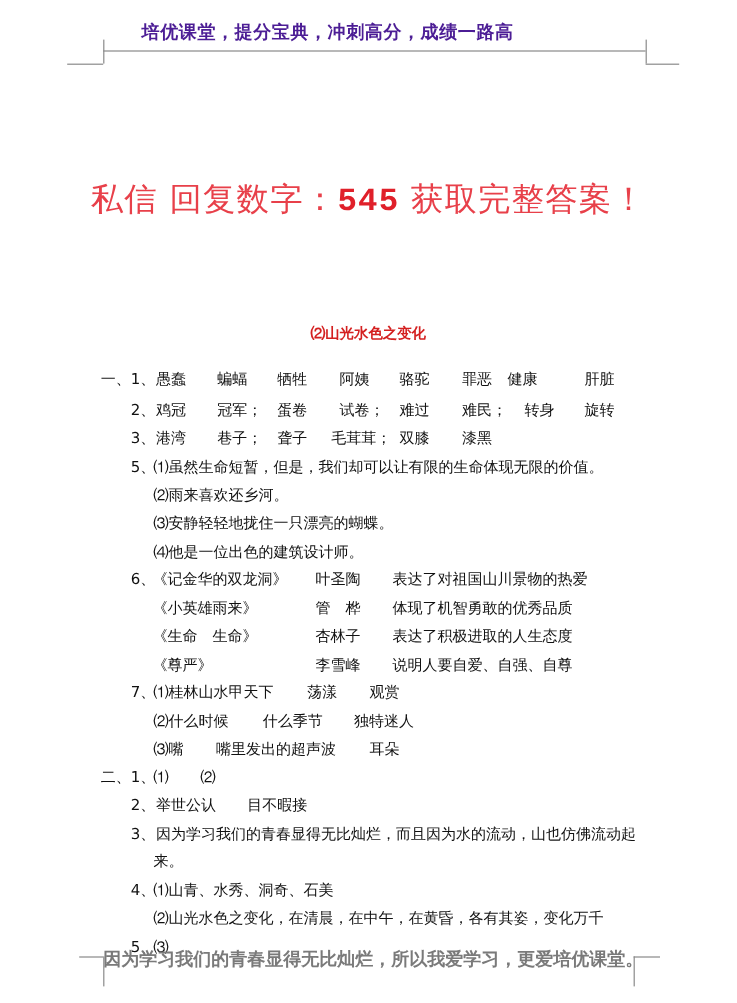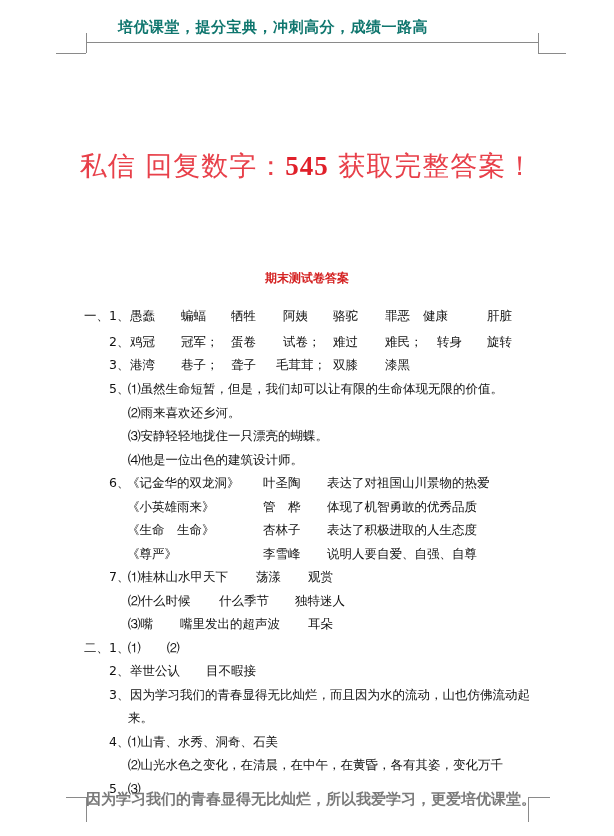--- a/index.html
+++ b/index.html
@@ -1,46 +1,46 @@
 <!DOCTYPE html>
 <html><head>
 <meta charset="utf-8">
 <style>
   html, body { margin: 0; padding: 0; background: #ffffff; }
   body { width: 614px; height: 836px; position: relative; overflow: hidden;
          font-family: "DejaVu Sans", "Liberation Sans", sans-serif; color: #111; }
   .abs { position: absolute; }
   .header-text { left: 0; width: 546px; top: 18px; text-align: center; font-size: 15px;
-                 font-weight: bold; color: #0f766e; font-family: "DejaVu Serif", serif; letter-spacing: 0.5px; }
+                 font-weight: bold; color: #4c1d95; font-family: "DejaVu Serif", serif; letter-spacing: 0.5px; }
   .hline { background: #8a8a8a; height: 1px; }
   .vline { background: #8a8a8a; width: 1px; }
   .promo { left: 0; width: 614px; top: 148px; text-align: center; font-size: 27px; color: #e8404a;
            font-family: "DejaVu Serif", serif; letter-spacing: 1px; }
-  .promo .num { font-family: Liberation Serif, serif; font-weight: bold; color: #e0202a; }
+  .promo .num { font-family: Liberation Mono, monospace; font-weight: bold; color: #e0202a; }
   .doc-title { left: 0; width: 614px; top: 270px; text-align: center; font-size: 12px; font-weight: bold; color: #d42020; }
   .line { font-size: 12.5px; white-space: nowrap; line-height: 16px; margin-top: 16px; }
   .cell { position: absolute; white-space: nowrap; }
   .footer-text { left: 86px; top: 790px; font-size: 15px; font-weight: bold; color: #7a7a7a;
                  font-family: "DejaVu Serif", serif; white-space: nowrap; }
 </style>
 </head>
 <body>
 
 <div class="abs header-text">培优课堂，提分宝典，冲刺高分，成绩一路高</div>
 <div class="abs hline" style="left:86px; top:42px; width:452px;"></div>
 <div class="abs vline" style="left:86px; top:33px; height:20px;"></div>
 <div class="abs hline" style="left:56px; top:53px; width:30px;"></div>
 <div class="abs vline" style="left:538px; top:33px; height:20px;"></div>
 <div class="abs hline" style="left:538px; top:53px; width:28px;"></div>
 
 <div class="abs promo">
   <span>私信 回复数字：</span><span class="num">545</span><span> 获取完整答案！</span>
 </div>
 
-<div class="abs doc-title">期末测试卷答案</div>
+<div class="abs doc-title">⑵山光水色之变化</div>
 
 <div class="abs line" style="top:292px; left:0; width:614px;">
   <span class="cell" style="left:84px">一、</span>
   <span class="cell" style="left:109px">1、</span>
   <span class="cell" style="left:130px">愚蠢</span>
   <span class="cell" style="left:181px">蝙蝠</span>
   <span class="cell" style="left:231px">牺牲</span>
   <span class="cell" style="left:283px">阿姨</span>
   <span class="cell" style="left:333px">骆驼</span>
   <span class="cell" style="left:385px">罪恶</span>

